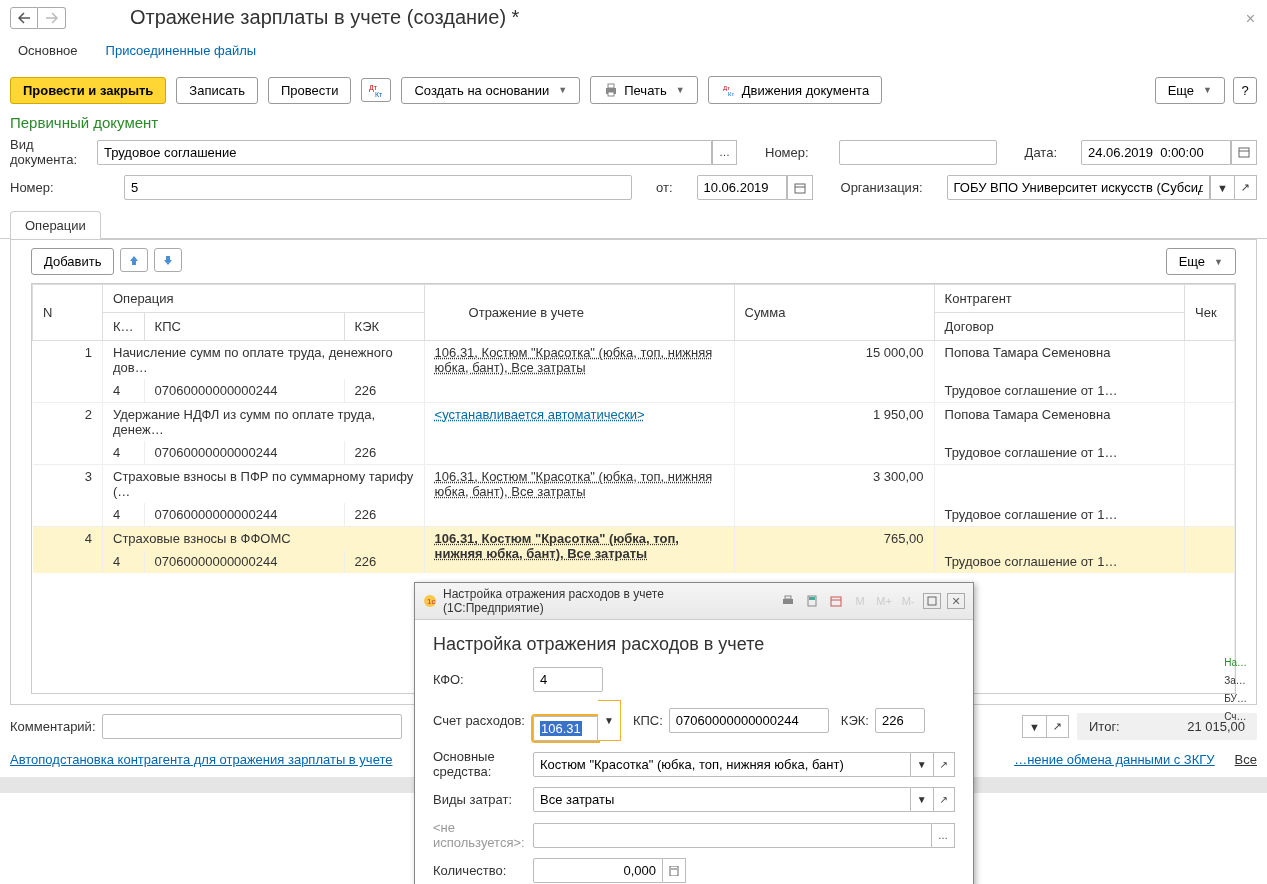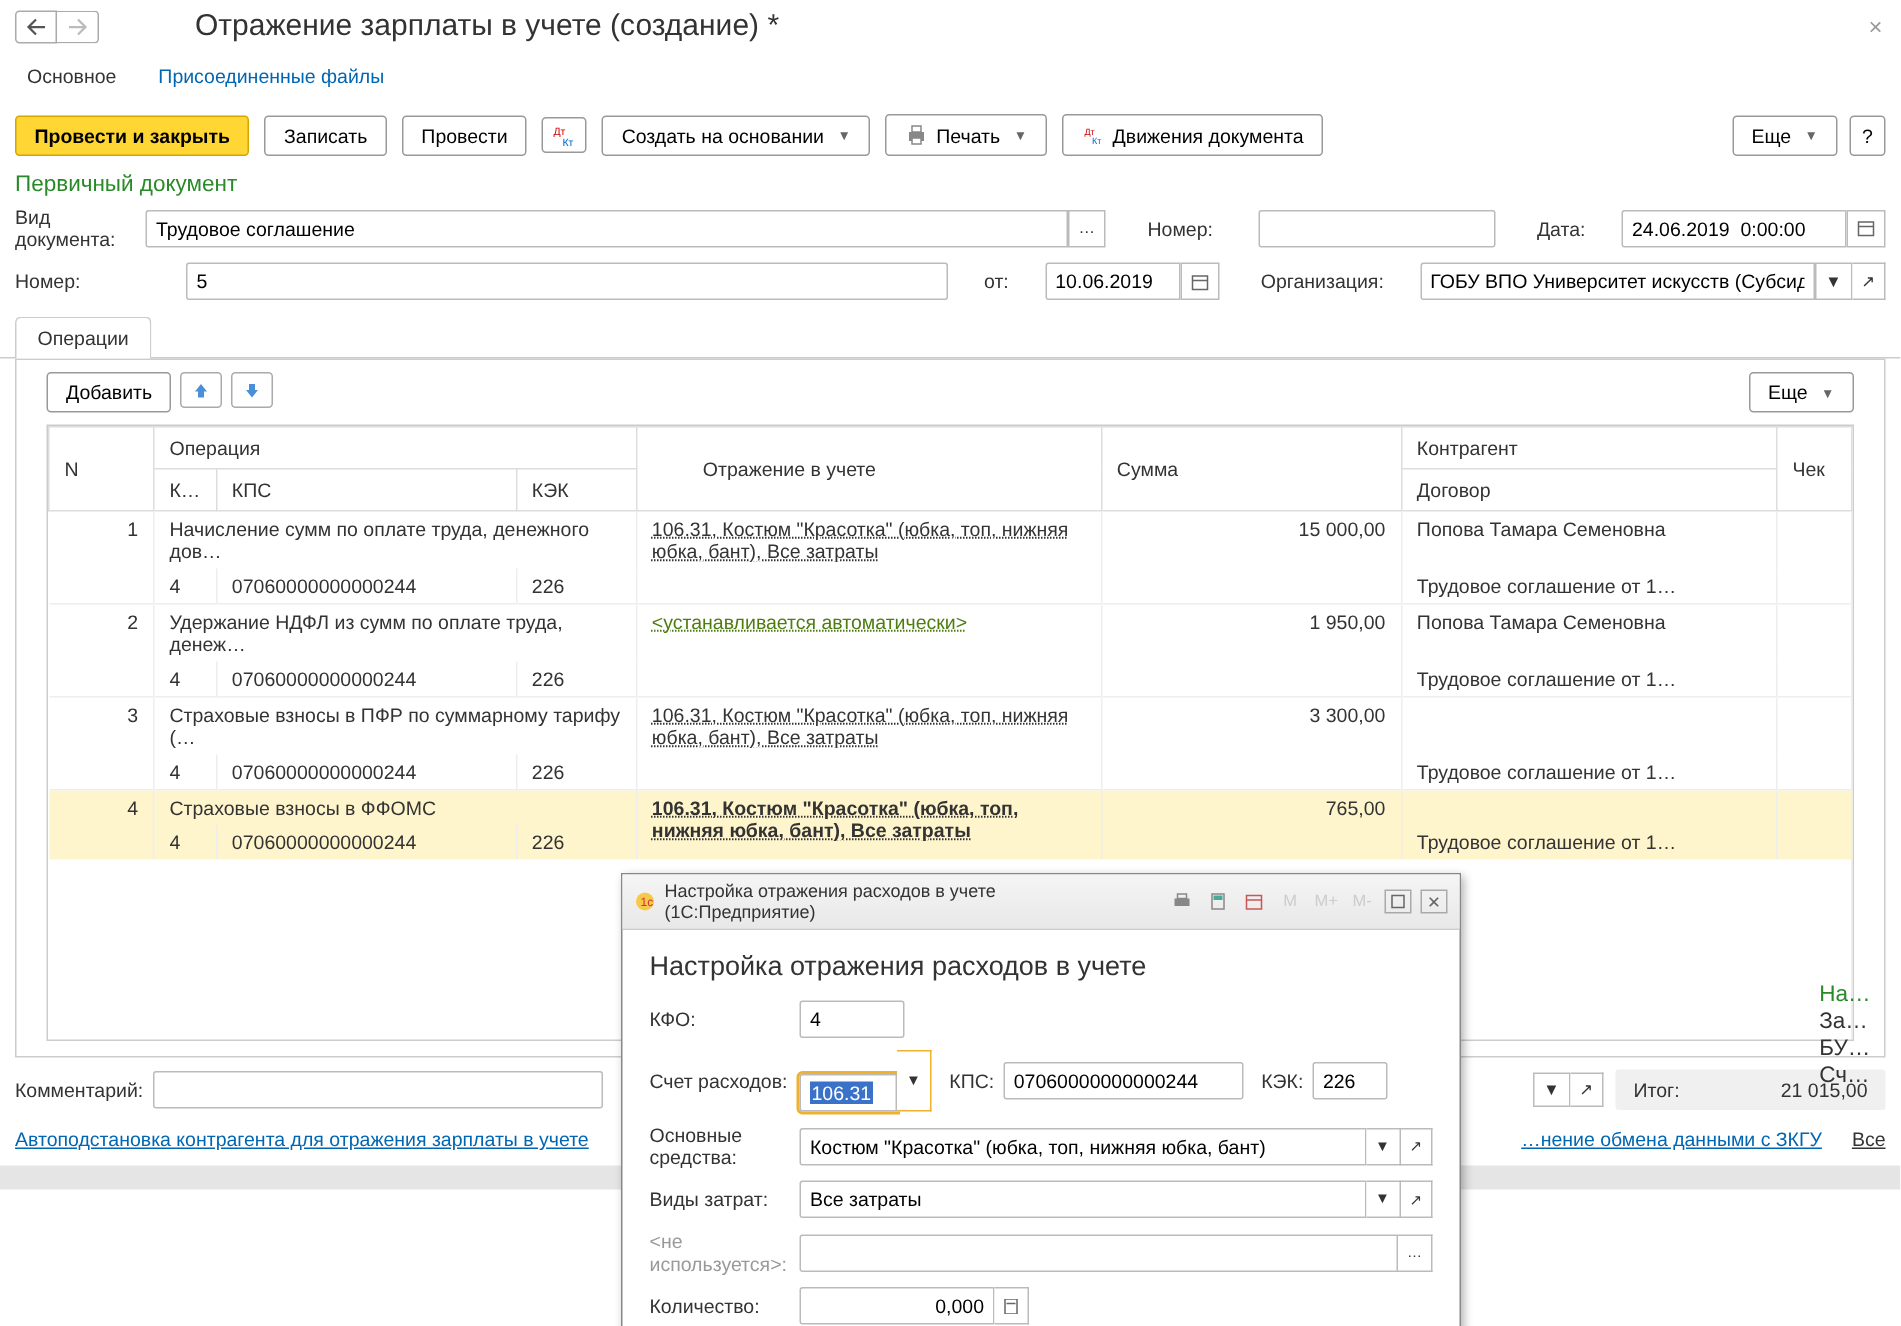--- a/index.html
+++ b/index.html
@@ -52,21 +52,21 @@
 
 .table-wrap { margin: 0 20px; border:1px solid #ccc; }
 table { width:100%; border-collapse:collapse; font-size:13px;}
 th { text-align:left; padding:6px 10px; border:1px solid #ddd; font-weight:normal; background:#fff;}
 th.sub { color:#333;}
 td { padding: 4px 10px; border-right:1px solid #eee; vertical-align:top;}
 tr.row1 td { border-top:1px solid #eee;}
 tr.row-sel td { background: #fff5cc; }
 td.num{text-align:right;}
 .link-cell { color:#333; text-decoration:underline dotted; cursor:pointer;}
-.link-auto { color:#4d7c0f; text-decoration:underline dotted;text-align:center;}
+.link-auto { color:#0369a1; text-decoration:underline dotted;text-align:center;}
 
 
 .footer-row { padding: 8px 10px; display:flex; align-items:center; gap:6px;}
 .footer-links { padding: 4px 10px 10px; display:flex; gap:20px;}
 .footer-links a {color:#0066b3; text-decoration:underline;cursor:pointer;}
 .footer-right { margin-left:auto; display:flex; gap:8px; align-items:center;}
 .total-box { background:#f0f0f0; padding: 6px 12px; display:flex; gap:40px; border-radius:2px; min-width:180px; justify-content:space-between;align-items:center;}
 .gray-strip{height:16px;background:#e5e5e5;}
 
 
@@ -324,21 +324,21 @@
 
   <div class="footer-links">
     <a>Автоподстановка контрагента для отражения зарплаты в учете</a>
     <div style="margin-left:auto;display:flex;gap:20px;">
       <a>…нение обмена данными с ЗКГУ</a>
       <a style="color:#333;text-decoration:underline;">Все</a>
     </div>
   </div>
   <div class="gray-strip"></div>
 
-  <div style="position:absolute; right:20px; top:654px; font-size:15px; line-height:18px;">
+  <div style="position:absolute; right:20px; top:654px; font-size:10px; line-height:18px;">
     <div style="color:#2a8a2a;">На…</div>
     <div>За…</div>
     <div>БУ…</div>
     <div>Сч…</div>
   </div>
 
   <div class="dialog">
     <div class="dialog-title">
       <span class="ic">
           <svg width="14" height="14">

